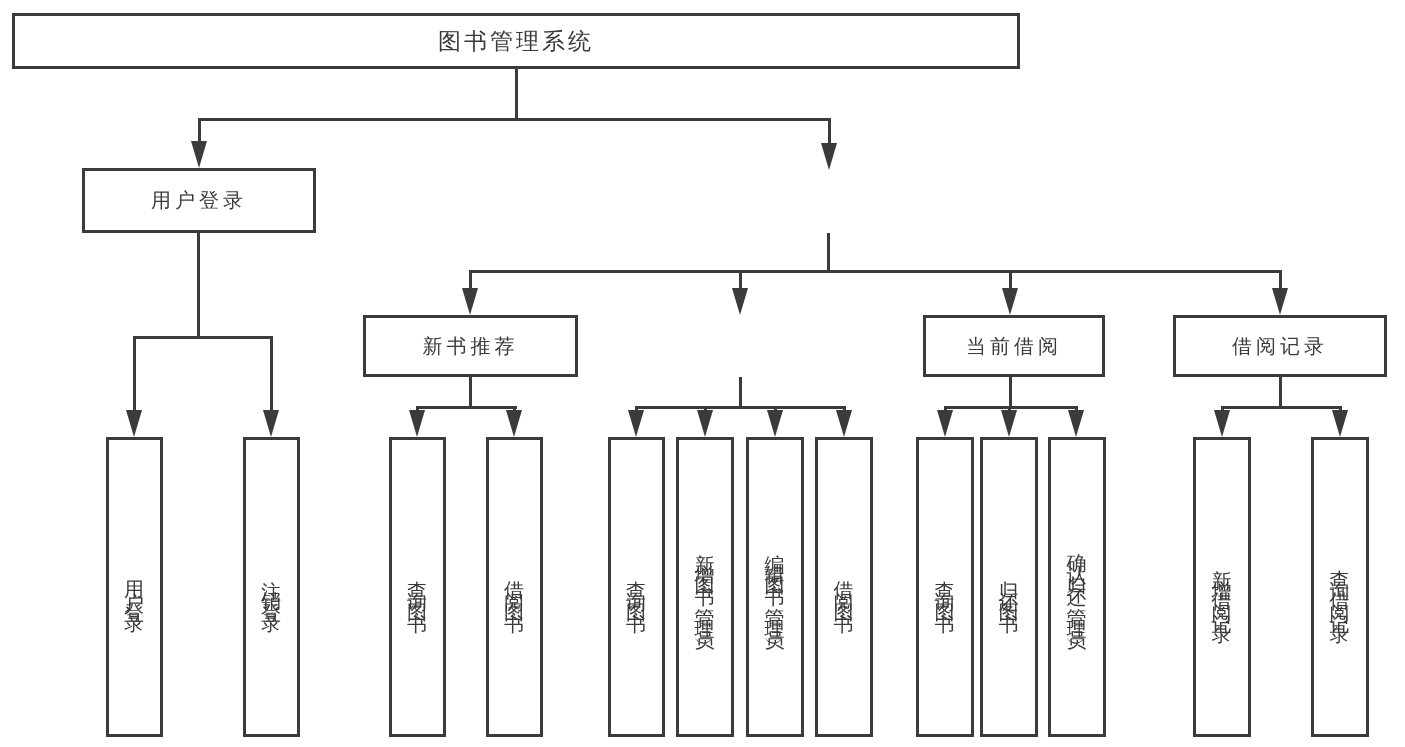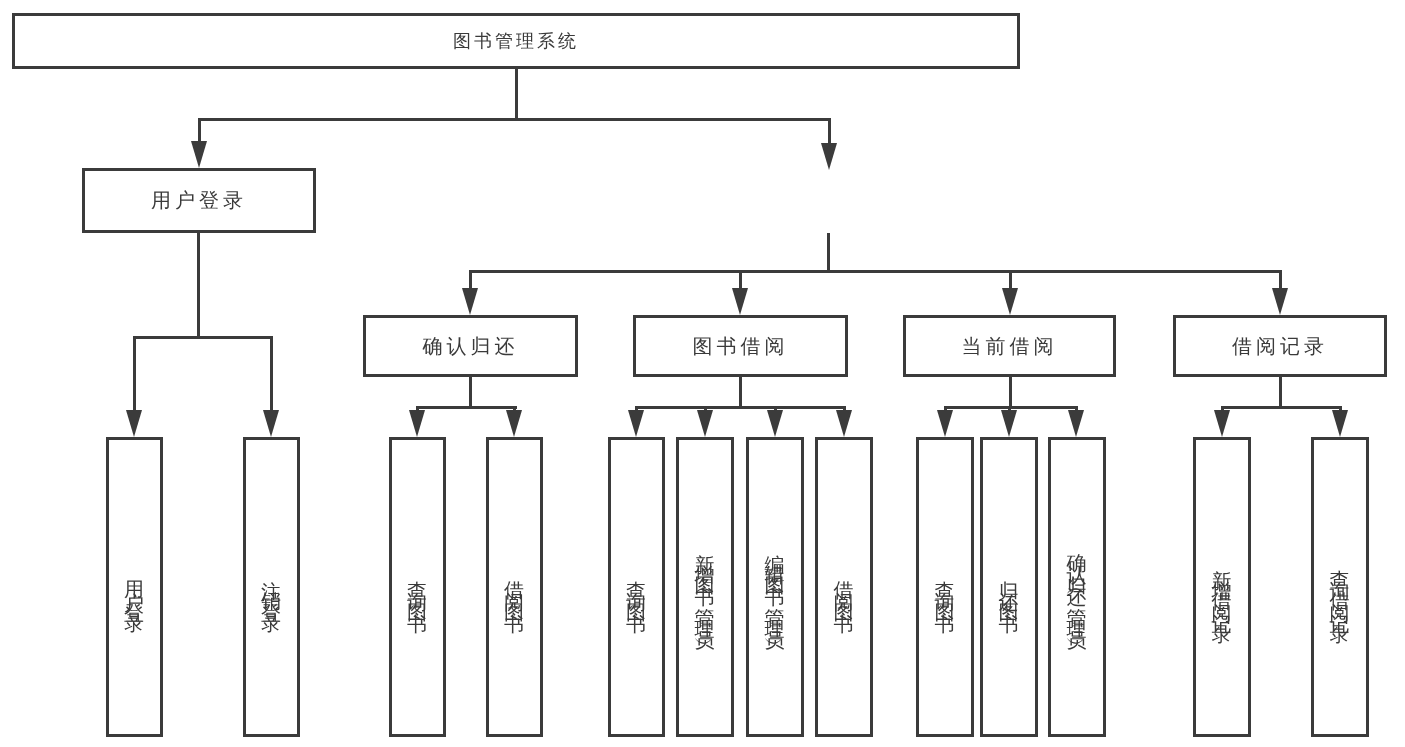--- a/index.html
+++ b/index.html
@@ -22,21 +22,21 @@
     border: 3px solid #3b3b3b;
     background: #ffffff;
     color: #3a3a3a;
     display: flex;
     align-items: center;
     justify-content: center;
     text-align: center;
     white-space: nowrap;
     z-index: 2;
   }
-  .root-node   { font-size: 18px; letter-spacing: 3px; }
+  .root-node   { font-size: 23px; letter-spacing: 3px; }
   .branch-node { font-size: 20px; letter-spacing: 4px; }
   .leaf-node {
     writing-mode: vertical-rl;
     font-size: 20px;
     letter-spacing: 11px;
     line-height: 1;
   }
   
   .line {
     position: absolute;
@@ -126,25 +126,24 @@
   <div class="line" style="left:1221px; top:406px; width:3px;   height:10px;"></div>
   <div class="arrow" style="left:1214px; top:410px;"></div>
   <div class="line" style="left:1339px; top:406px; width:3px;   height:10px;"></div>
   <div class="arrow" style="left:1332px; top:410px;"></div>
 
   <div class="node root-node" style="left:12px; top:13px; width:1008px; height:56px;">图书管理系统</div>
 
   <div class="node branch-node" style="left:82px; top:168px; width:234px; height:65px;">用户登录</div>
 
 
-  <div class="node branch-node" style="left:363px; top:315px; width:215px; height:62px;">确认归还</div>
+  <div class="node branch-node" style="left:363px; top:315px; width:215px; height:62px;">新书推荐</div>
 
-  <div class="node branch-node" style="left:633px; top:315px; width:215px; height:62px;">图书借阅</div>
 
-  <div class="node branch-node" style="left:903px; top:315px; width:213px; height:62px;">当前借阅</div>
+  <div class="node branch-node" style="left:923px; top:315px; width:182px; height:62px;">当前借阅</div>
 
   <div class="node branch-node" style="left:1173px; top:315px; width:214px; height:62px;">借阅记录</div>
 
   <div class="node leaf-node" style="left:106px; top:437px; width:57px; height:300px;">用户登录</div>
   <div class="node leaf-node" style="left:243px; top:437px; width:57px; height:300px;">注销登录</div>
 
   <div class="node leaf-node" style="left:389px; top:437px; width:57px; height:300px;">查询图书</div>
   <div class="node leaf-node" style="left:486px; top:437px; width:57px; height:300px;">借阅图书</div>
 
   <div class="node leaf-node" style="left:608px; top:437px; width:57px; height:300px;">查询图书</div>

